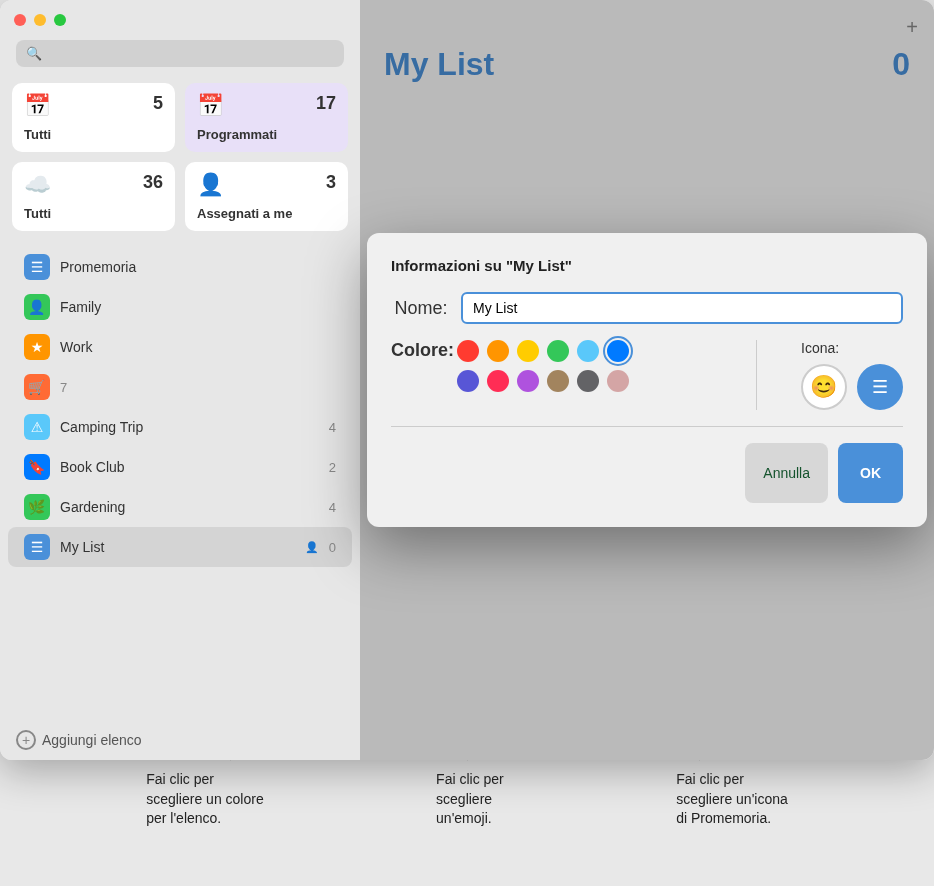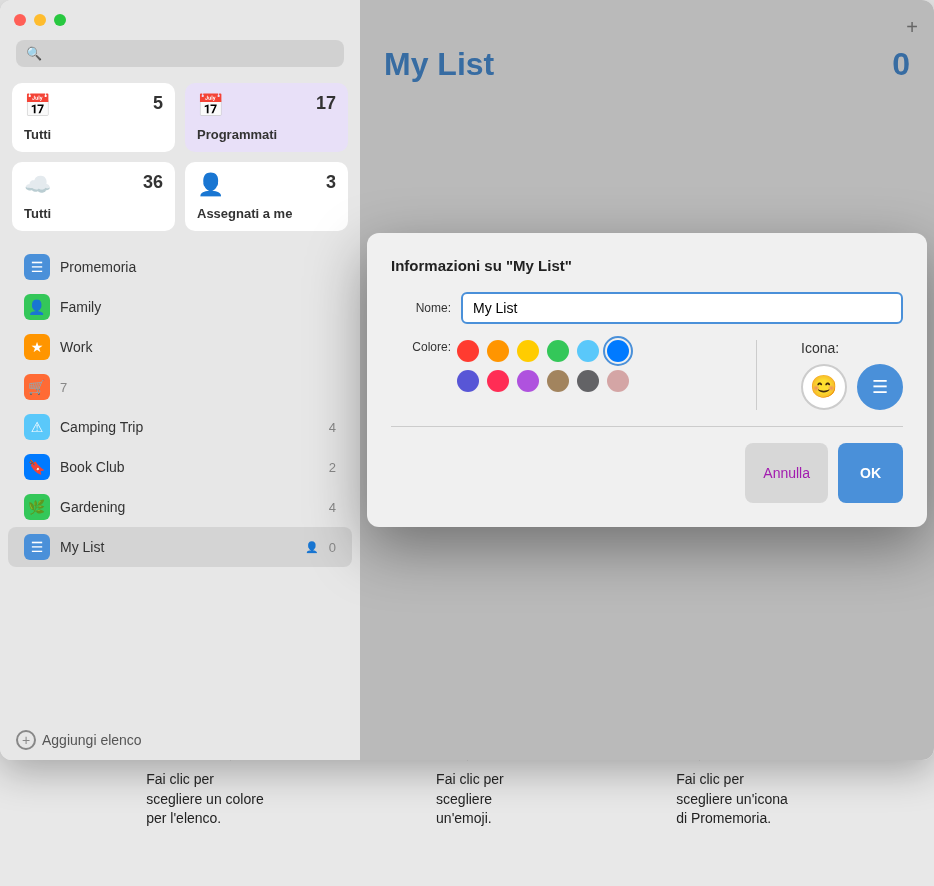--- a/index.html
+++ b/index.html
@@ -236,41 +236,42 @@
       margin-bottom: 18px;
     }
 
     .form-row {
       display: flex;
       align-items: center;
       margin-bottom: 16px;
       gap: 10px;
     }
     .form-label {
-      font-size: 12px;
+      font-size: 18px;
       color: #333;
       width: 60px;
-      text-align: right;
+      text-align: center;
       flex-shrink: 0;
     }
     .form-input {
       flex: 1;
       border: 2px solid #4a90d9;
       border-radius: 6px;
       padding: 6px 10px;
       font-size: 14px;
       outline: none;
       background: white;
     }
 
     .color-row {
       display: flex;
       align-items: flex-start;
       margin-bottom: 8px;
       gap: 6px;
+      font-weight: bold;
     }
     .color-dots-row {
       display: flex;
       gap: 8px;
       margin-bottom: 8px;
       align-items: center;
     }
     .color-dot {
       width: 22px;
       height: 22px;
@@ -328,21 +329,21 @@
       justify-content: flex-end;
       gap: 10px;
     }
     .btn-cancel {
       padding: 7px 18px;
       border-radius: 8px;
       border: none;
       background: rgba(0,0,0,0.1);
       font-size: 14px;
       cursor: pointer;
-      color: #a21caf;
+      color: #14532d;
     }
     .btn-ok {
       padding: 22px 22px;
       border-radius: 8px;
       border: none;
       background: #4a90d9;
       color: white;
       font-size: 14px;
       font-weight: 600;
       cursor: pointer;

